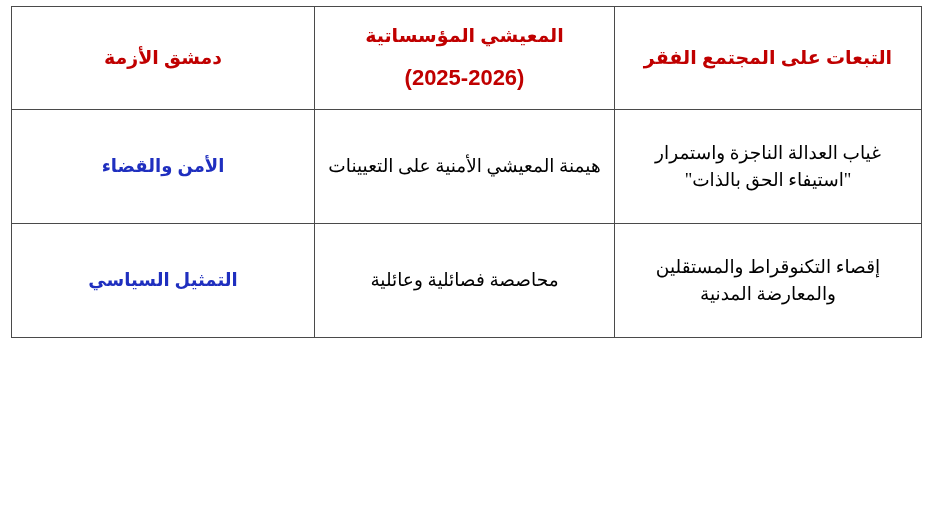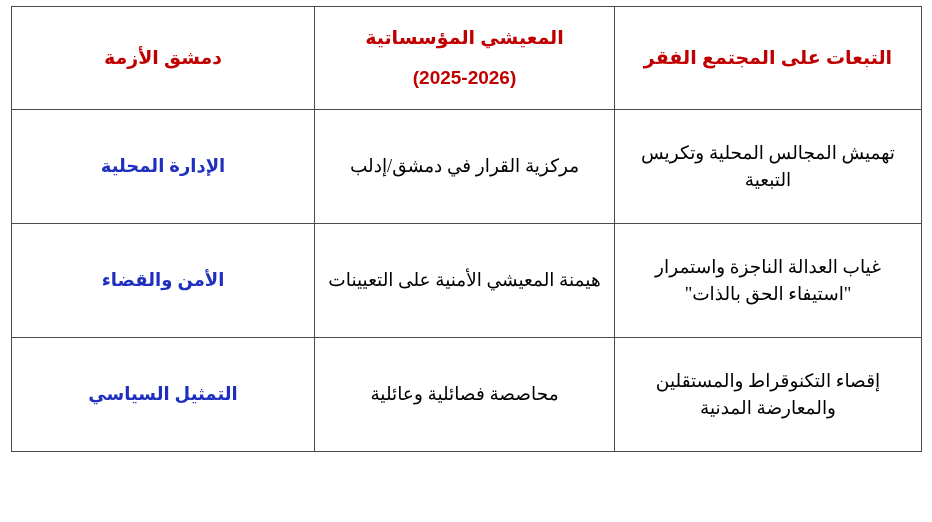--- a/index.html
+++ b/index.html
@@ -40,21 +40,21 @@
   thead th {
     font-family: "Liberation Sans", "DejaVu Sans", sans-serif;
     font-weight: bold;
     font-size: 19px;
     color: #c00000;
     height: 86px;
     padding: 6px 8px;
   }
   thead th .sub {
     display: block;
-    font-size: 19px;
+    font-size: 22px;
     margin-top: 12px;
   }
   tbody td {
     font-size: 18.5px;
     height: 97px;
   }
   td.sector {
     font-family: "Liberation Sans", "DejaVu Sans", sans-serif;
     font-weight: bold;
     font-size: 18px;
@@ -80,25 +80,20 @@
         <th>التبعات على المجتمع الفقر</th>
         <th>
           <span>المعيشي المؤسساتية</span>
           <span class="sub">(2025-2026)</span>
         </th>
         <th>دمشق الأزمة</th>
       </tr>
     </thead>
     <tbody>
       <tr>
-        <td class="body-cell">تهميش المجالس المحلية وتكريس التبعية</td>
-        <td class="body-cell">مركزية القرار في دمشق/إدلب</td>
-        <td class="sector">الإدارة المحلية</td>
-      </tr>
-      <tr>
         <td class="body-cell">غياب العدالة الناجزة واستمرار "استيفاء الحق بالذات"</td>
         <td class="body-cell">هيمنة المعيشي الأمنية على التعيينات</td>
         <td class="sector">الأمن والقضاء</td>
       </tr>
       <tr>
         <td class="body-cell">إقصاء التكنوقراط والمستقلين والمعارضة المدنية</td>
         <td class="body-cell">محاصصة فصائلية وعائلية</td>
         <td class="sector">التمثيل السياسي</td>
       </tr>
     </tbody>

